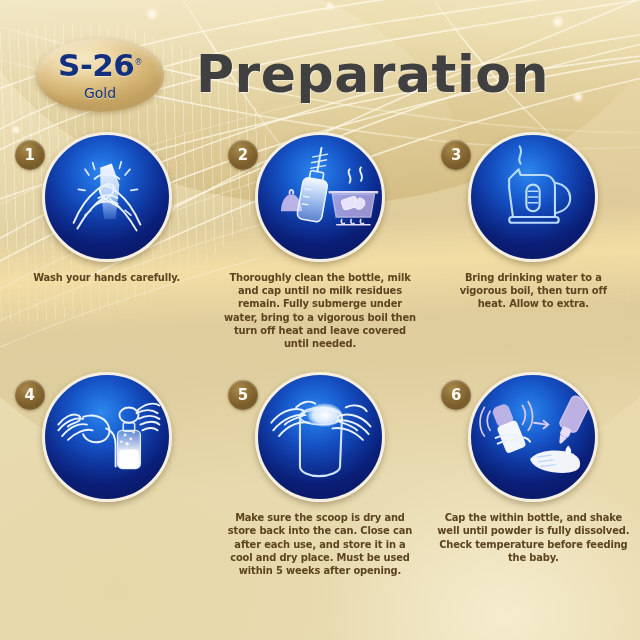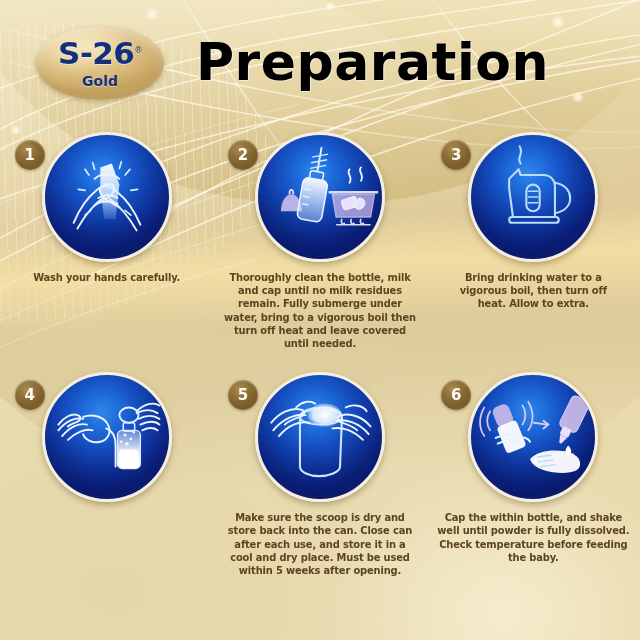--- a/index.html
+++ b/index.html
@@ -50,46 +50,46 @@
   }
   .bg-goldstrip {
     position:absolute; left:-10%; top:34%; width:130%; height:16%;
     background:linear-gradient(180deg, rgba(243,226,175,0) 0%, rgba(246,225,166,.85) 45%, rgba(236,213,150,0) 100%);
     transform:rotate(-3deg);
     filter:blur(1px);
   }
   #bgsvg { position:absolute; inset:0; width:640px; height:640px; }
 
   
-  #header { position:absolute; top:4px; left:0; width:640px; height:120px; z-index:5; }
+  #header { position:absolute; top:16px; left:0; width:640px; height:120px; z-index:5; }
   #logo {
     position:absolute; left:36px; top:22px; width:128px; height:74px;
     border-radius:50%;
     background:
       radial-gradient(70% 62% at 36% 26%, #f6e7c2 0%, #eed9a9 32%, #dcbf82 62%, #cfae6c 86%, #c5a362 100%);
     box-shadow:0 2px 5px rgba(120,92,40,.35), inset 0 -3px 6px rgba(150,116,52,.30), inset 0 3px 8px rgba(255,255,255,.5);
     display:flex; flex-direction:column; align-items:center; justify-content:center;
   }
   #logo .s26 {
     font-family:"DejaVu Sans", sans-serif;
     font-weight:bold; font-size:31px; color:#12307e; line-height:.95;
     letter-spacing:-.5px; position:relative; top:1px;
     text-shadow:0 1px 0 rgba(255,255,255,.45);
   }
   #logo .s26 .tm { font-size:8px; vertical-align:super; font-weight:normal; }
   #logo .gold {
     font-family:"DejaVu Sans", sans-serif;
-    font-weight:bold; font-size:14px; color:#12307e; line-height:1;
+    font-weight:normal; font-size:14px; color:#12307e; line-height:1;
     margin-top:7px; text-shadow:0 1px 0 rgba(255,255,255,.45);
   }
   #title {
     position:absolute; left:196px; top:28px;
     font-family:"DejaVu Sans", sans-serif;
     font-weight:bold; font-size:52px; letter-spacing:.5px;
-    color:#000000;
+    color:#404040;
     text-shadow:1px 1px 0 rgba(255,255,255,.55);
   }
 
   
   #steps {
     position:absolute; top:132px; left:0; width:640px; z-index:6;
     display:grid;
     grid-template-columns:repeat(3,1fr);
     grid-auto-rows:auto;
     row-gap:6px;

